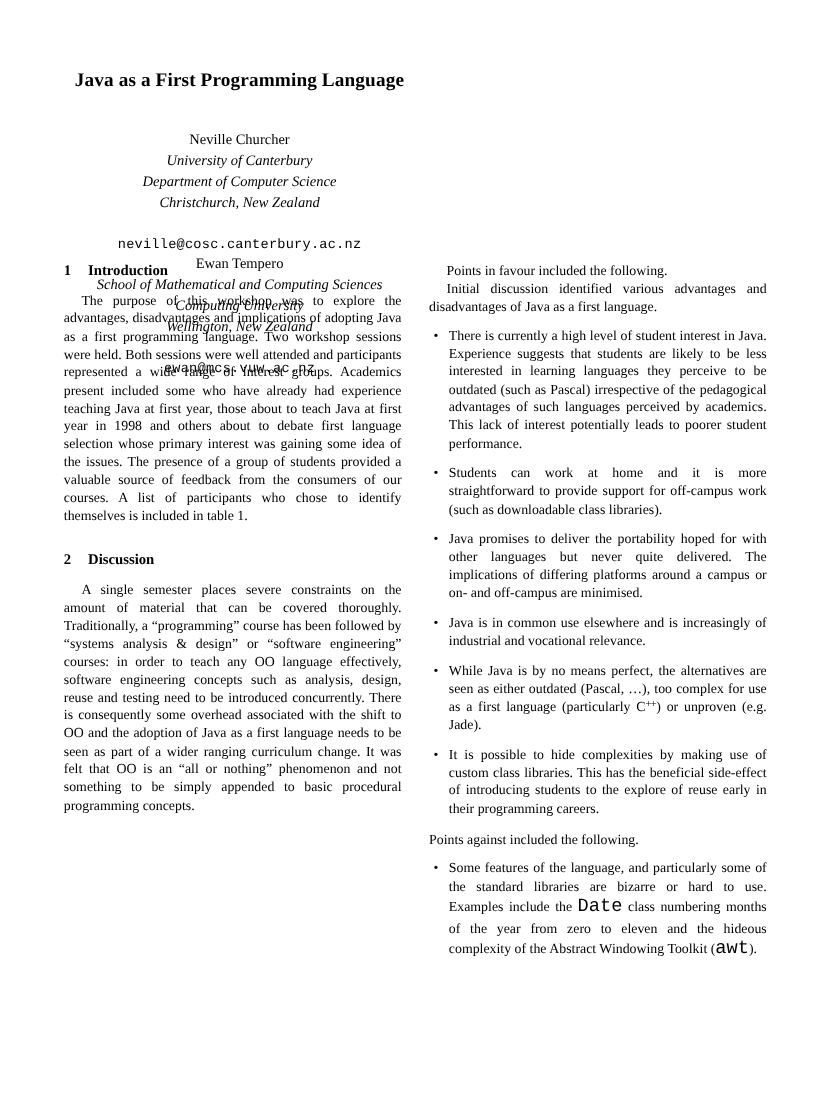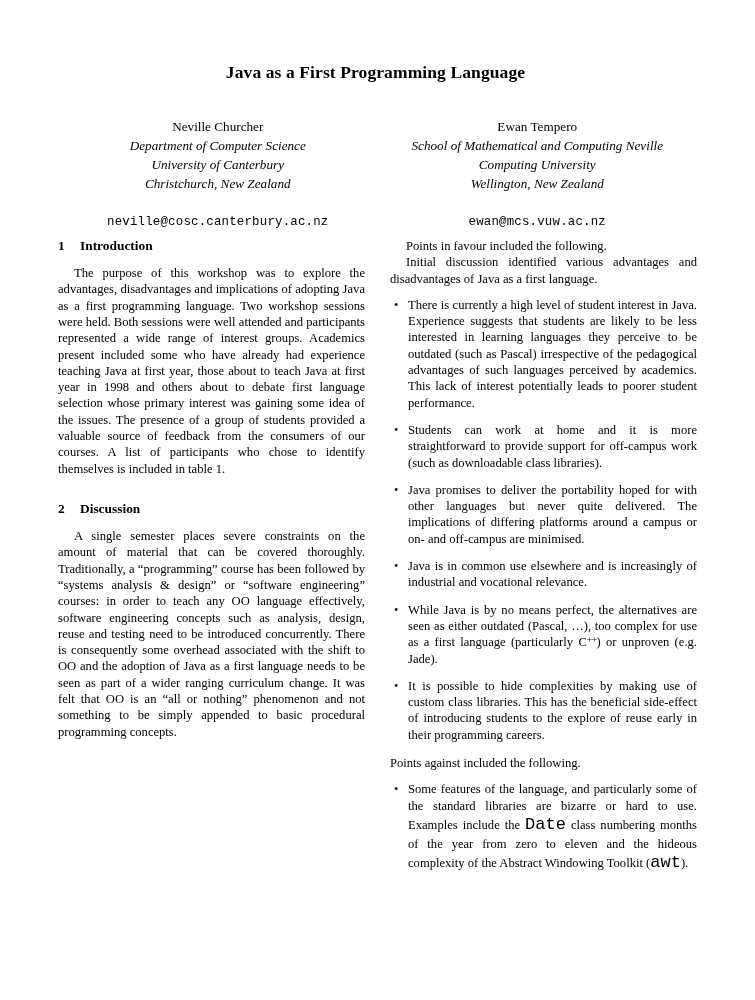--- a/index.html
+++ b/index.html
@@ -19,41 +19,40 @@
     position: absolute;
     left: 0; top: 0;
     width: 755px;
     height: 1000px;
     background: #fff;
   }
 
   
   .title-block {
     position: absolute;
-    left: 56px;
+    left: 68px;
     top: 62px;
     width: 639px;
-    text-align: center;
   }
   .paper-title {
     font-size: 17.5px;
     font-weight: bold;
     letter-spacing: 0.1px;
     line-height: 1.25;
     margin: 0;
   }
 
   
   .authors {
     position: absolute;
     left: 58px;
     top: 118px;
     width: 639px;
     display: flex;
-    flex-direction: row;
+    flex-direction: column;
   }
   .author {
     width: 50%;
     text-align: center;
     line-height: 1.43;
   }
   .author-name {
     font-size: 13.2px;
   }
   .author-aff {
@@ -152,29 +151,29 @@
 <div class="page">
 
   <div class="title-block">
     <h1 class="paper-title">Java as a First Programming Language</h1>
   </div>
 
   <div class="authors">
 
     <div class="author">
       <div class="author-name">Neville Churcher</div>
+      <div class="author-aff">University of Canterbury</div>
       <div class="author-aff">Department of Computer Science</div>
-      <div class="author-aff">University of Canterbury</div>
       <div class="author-aff">Christchurch, New Zealand</div>
       <div class="author-email">neville@cosc.canterbury.ac.nz</div>
     </div>
 
     <div class="author">
       <div class="author-name">Ewan Tempero</div>
-      <div class="author-aff">School of Mathematical and Computing Neville</div>
+      <div class="author-aff">School of Mathematical and Computing Sciences</div>
       <div class="author-aff">Computing University</div>
       <div class="author-aff">Wellington, New Zealand</div>
       <div class="author-email">ewan@mcs.vuw.ac.nz</div>
     </div>
 
   </div>
 
   <div class="columns">
 
     <div class="col">

